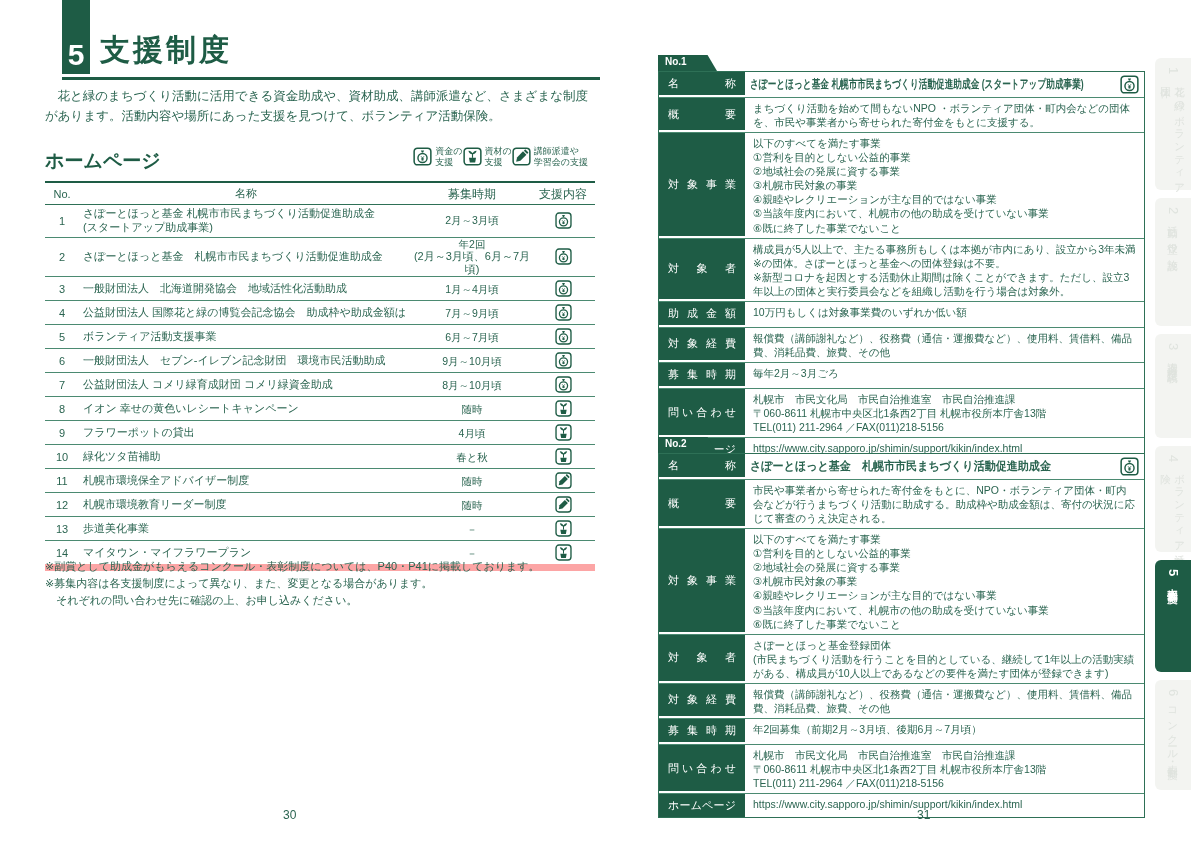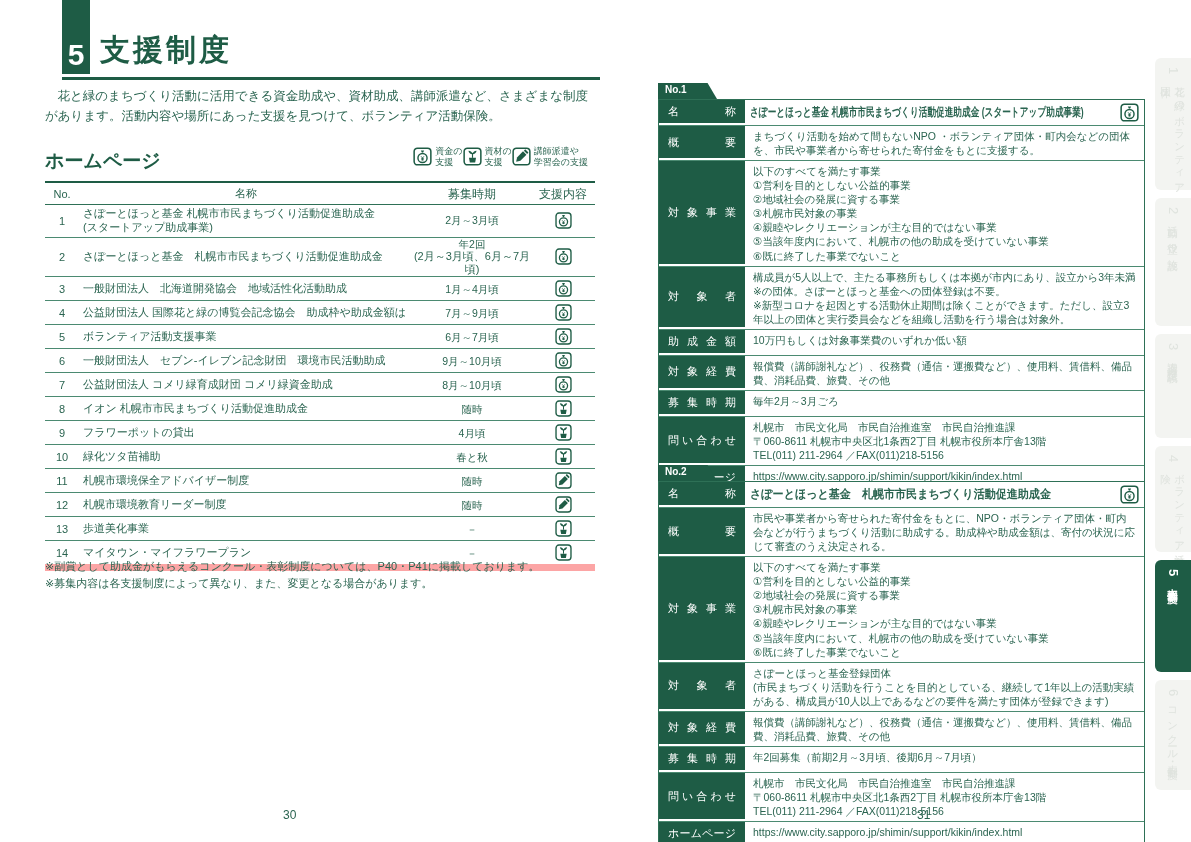--- a/index.html
+++ b/index.html
@@ -32,21 +32,21 @@
   .c-no{width:34px;text-align:center;font-size:11px;flex:none;}
   .c-name{flex:1;font-size:11px;line-height:1.25;padding:2px 4px;}
   .l-head .c-name{text-align:center;}
   .c-period{width:118px;text-align:center;font-size:10.5px;line-height:1.2;flex:none;}
   .c-period .p-line2{font-size:11px;}
   .c-icon{width:64px;text-align:center;flex:none;display:flex;justify-content:center;align-items:center;}
   .l-head .c-period,.l-head .c-icon{font-size:12px;display:block;}
   .notes{position:absolute;left:5px;top:558px;font-size:11px;line-height:1.55;color:#2a6450;}
   
   .page-right{position:absolute;left:658px;top:55px;width:487px;height:787px;}
-  .detail-block{position:absolute;left:0;width:487px;margin-top:28px;}
+  .detail-block{position:absolute;left:0;width:487px;}
   .detail-block.n1{top:0;}
   .detail-block.n2{top:382px;}
   .no-tab{width:42px;height:15px;background:#1e5c45;color:#fff;font-size:10px;font-weight:bold;
     padding:1px 10px 0 7px;box-sizing:content-box;clip-path:polygon(0 0,84% 0,100% 100%,0 100%);}
   .d-table{border:1px solid #2e7056;background:#fff;}
   .d-row{display:flex;border-bottom:1px solid #4b8a71;}
   .d-row:last-child{border-bottom:none;}
   .d-label{width:86px;flex:none;background:#1e5c45;color:#fff;font-size:11px;
     padding:4px 9px;display:flex;align-items:center;border-bottom:2px solid #fff;box-sizing:border-box;}
   .d-row:last-child .d-label{border-bottom:none;}
@@ -258,21 +258,21 @@
                 <rect x="1.2" y="1.2" width="17.6" height="17.6" rx="3.5" fill="none" stroke="#1e5c45" stroke-width="1.6"></rect>
                 <path d="M8.3 3.6 h3.4 l-1 2.2 h-1.4 Z" fill="#1e5c45"></path>
       <circle cx="10" cy="11.6" r="4.8" fill="none" stroke="#1e5c45" stroke-width="1.5"></circle>
       <path d="M8.5 9.8 L10 11.6 L11.5 9.8 M10 11.6 v2.6 M8.6 12.3 h2.8 M8.6 13.5 h2.8" fill="none" stroke="#1e5c45" stroke-width="0.9"></path>
               </svg>
             </div>
           </div>
           <div class="l-row">
             <div class="c-no">8</div>
             <div class="c-name">
-              <div>イオン 札幌市市民まちづくり活動促進助成金</div>
+              <div>イオン 幸せの黄色いレシートキャンペーン</div>
             </div>
             <div class="c-period">
               <div>随時</div>
             </div>
             <div class="c-icon">
               <svg width="17" height="17" viewBox="0 0 20 20">
                 <rect x="1.2" y="1.2" width="17.6" height="17.6" rx="3.5" fill="none" stroke="#1e5c45" stroke-width="1.6"></rect>
                 <path d="M6.3 11.4 h7.4 l-0.9 5 h-5.6 Z" fill="#1e5c45"></path>
       <path d="M10 11.4 V6.2" stroke="#1e5c45" stroke-width="1.2" fill="none"></path>
       <path d="M10 7.6 C7.6 7.6 6.2 6 5.7 3.9 C8.2 3.9 9.6 5.2 10 7.6 Z" fill="#1e5c45"></path>
@@ -383,20 +383,21 @@
       <path d="M10 7.6 C12.4 7.6 13.8 6 14.3 3.9 C11.8 3.9 10.4 5.2 10 7.6 Z" fill="#1e5c45"></path>
               </svg>
             </div>
           </div>
         </div>
     </div>
 
     <div class="notes" id="notes">
         <div>※副賞として助成金がもらえるコンクール・表彰制度については、P40・P41に掲載しております。</div>
         <div>※募集内容は各支援制度によって異なり、また、変更となる場合があります。</div>
+        <div>　それぞれの問い合わせ先に確認の上、お申し込みください。</div>
       </div>
     <div class="pagenum" style="left:243px;top:808px;">30</div>
   </div>
 
   <div class="page-right">
     <div class="detail-block n1">
       <div class="no-tab">No.1</div>
       <div class="d-table" id="dt0">
           <div class="d-row name-row">
             <div class="d-label">

